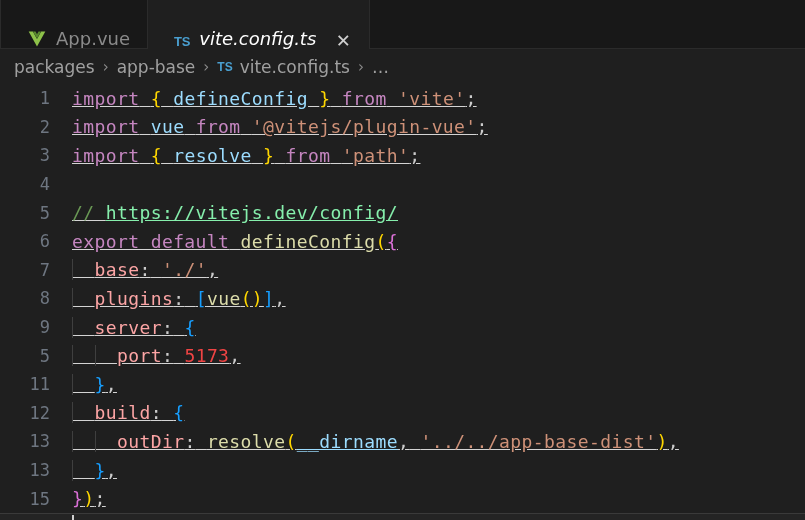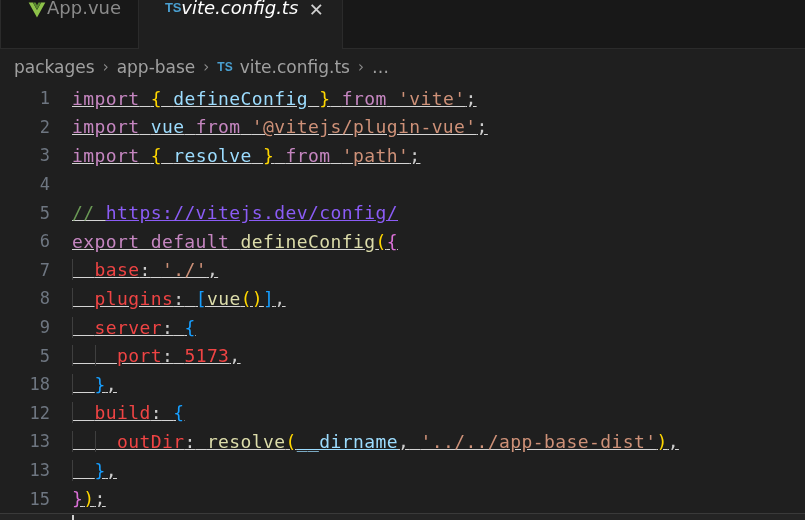--- a/index.html
+++ b/index.html
@@ -20,21 +20,22 @@
   }
   .tabbar::after {
     content: "";
     position: absolute;
     left: 0; right: 0; bottom: 0;
     height: 1px;
     background: #2b2b2b;
   }
   .tab {
     display: flex;
-    align-items: flex-start;
+    align-items: flex-end;
+    gap: 9px;
     padding: 0 17px 0 26px;
     height: 49px;
     position: relative;
     font-size: 18px;
     white-space: nowrap;
     border-right: 1px solid #2b2b2b;
     cursor: pointer;
   }
   .tab.inactive {
     background: #181818;
@@ -146,26 +147,26 @@
     height: 23px;
     background: #cfcfcf;
     vertical-align: middle;
     position: relative;
     top: -1px;
   }
 
   
   .t-kw       { color: #c586c0; }
   .t-var      { color: #9cdcfe; }
-  .t-prop     { color: #ef4444; }
+  .t-prop     { color: #fca5a5; }
   .t-str      { color: #ce9178; }
   .t-fn       { color: #dcdcaa; }
   .t-num      { color: #ef4444; }
   .t-com      { color: #6a9955; }
-  .t-link     { color: #8b5cf6; text-decoration: underline; }
+  .t-link     { color: #86efac; text-decoration: underline; }
   .t-punc     { color: #cccccc; }
   .t-b1       { color: #ffd700; }
   .t-b2       { color: #da70d6; }
   .t-b3       { color: #179fff; }
   .t-under    { text-decoration: underline; margin-top: 36px; }
 </style>
 </head>
 <body>
 
 <div class="tabbar">
@@ -245,21 +246,21 @@
     <span class="lineno">9</span>
     <span class="code"><span class="guide g1"></span>  <span class="t-prop">server</span><span class="t-punc">:</span> <span class="t-b3">{</span></span>
   </div>
 
   <div class="code-line">
     <span class="lineno">5</span>
     <span class="code"><span class="guide g1"></span><span class="guide g2"></span>    <span class="t-prop">port</span><span class="t-punc">:</span> <span class="t-num">5173</span><span class="t-punc">,</span></span>
   </div>
 
   <div class="code-line">
-    <span class="lineno">18</span>
+    <span class="lineno">11</span>
     <span class="code"><span class="guide g1"></span>  <span class="t-b3">}</span><span class="t-punc">,</span></span>
   </div>
 
   <div class="code-line">
     <span class="lineno">12</span>
     <span class="code"><span class="guide g1"></span>  <span class="t-prop">build</span><span class="t-punc">:</span> <span class="t-b3">{</span></span>
   </div>
 
   <div class="code-line">
     <span class="lineno">13</span>

